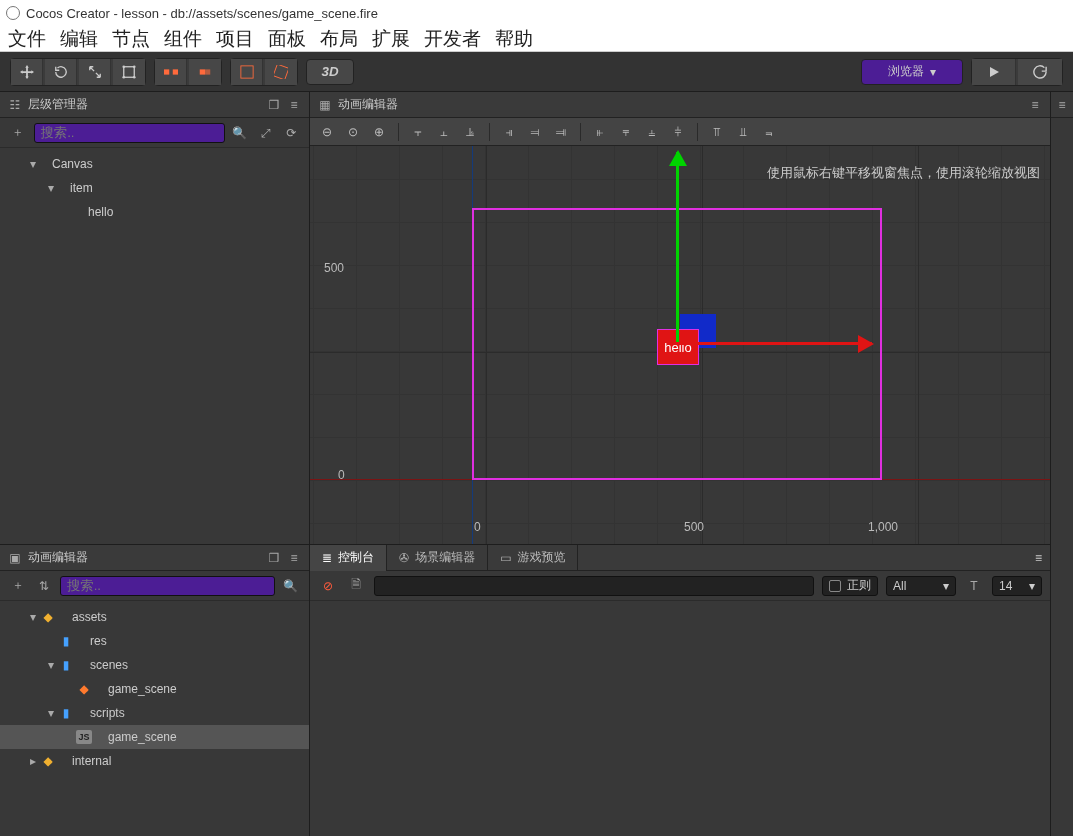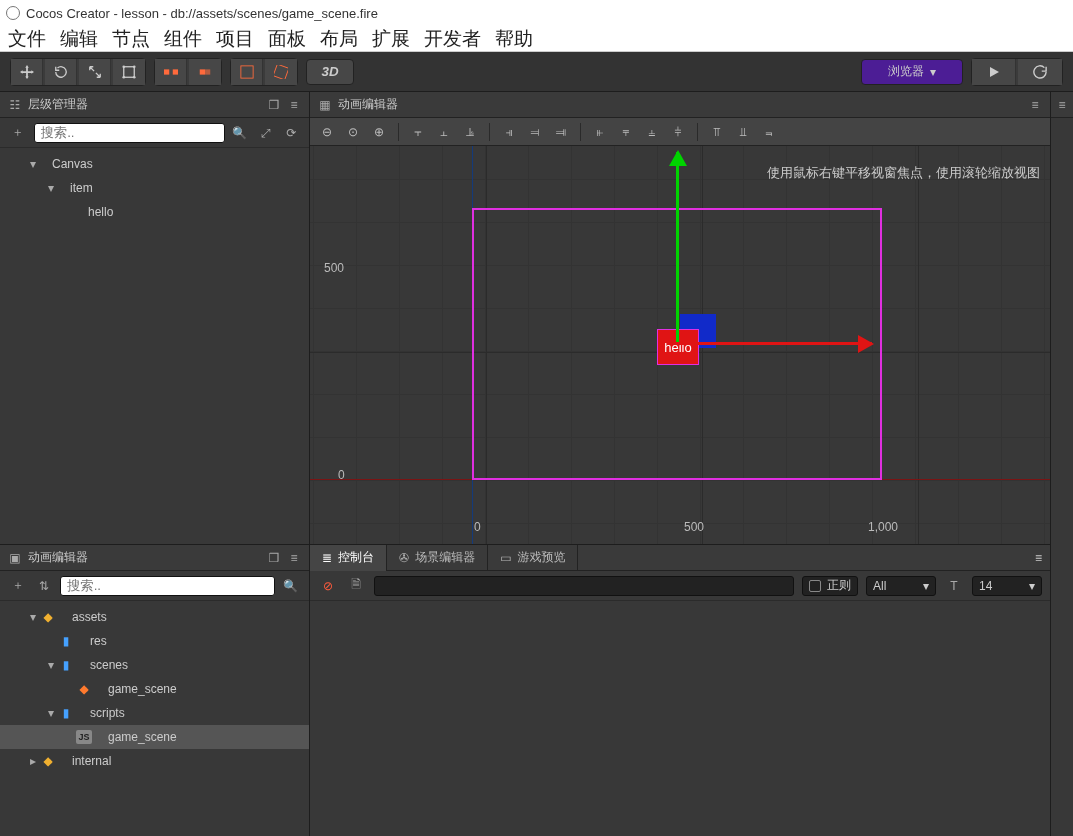--- a/index.html
+++ b/index.html
@@ -22,21 +22,21 @@
   
   .workspace { position:absolute; top:92px; bottom:0; left:0; right:0; display:flex; }
   .leftcol { width:310px; display:flex; flex-direction:column; border-right:1px solid #1d1d1d;}
   .rightstrip { width:23px; background:#383838; border-left:1px solid #1d1d1d;}
   .centercol { flex:1; display:flex; flex-direction:column; min-width:0;}
   .panel { display:flex; flex-direction:column; background:#383838; }
   .panel-header { height:26px; background:#3a3a3a; border-bottom:1px solid #222; display:flex; align-items:center; padding:0 8px; gap:6px; color:#ccc;}
   .panel-header .spacer{flex:1;}
   .panel-header .hicon{width:14px;height:14px;display:inline-flex;align-items:center;justify-content:center;color:#aaa;}
   .panel-toolbar { height:30px; background:#383838; display:flex; align-items:center; padding:0 8px; gap:6px; border-bottom:1px solid #2b2b2b;}
-  .search { flex:1; height:20px; background:#ffffff; border:1px solid #111; border-radius:3px; color:#888; padding:0 6px;}
+  .search { flex:1; height:20px; background:#4c1d95; border:1px solid #111; border-radius:3px; color:#888; padding:0 6px;}
   .iconbtn { width:20px; height:20px; display:inline-flex; align-items:center; justify-content:center; color:#aaa; cursor:pointer;}
   
   .tree { flex:1; overflow:auto; padding:4px 0;}
   .tree-row { height:24px; display:flex; align-items:center; color:#ccc; cursor:default;}
   .tree-row.selected { background:#555; }
   .tree-row .caret { width:14px; text-align:center; color:#aaa;}
   .tree-row .label { white-space:nowrap;margin-left:12px; }
   .indent0{padding-left:26px;} .indent1{padding-left:44px;} .indent2{padding-left:62px;}
   
   .aicon{width:16px;height:14px;display:inline-flex;align-items:center;justify-content:center;margin-right:4px;}
@@ -337,21 +337,21 @@
         <div class="field grow"></div>
         <div class="field">
           <span class="check"></span>
           <span>正则</span>
         </div>
         <div class="field" style="width:70px; justify-content:space-between;">
           <span>All</span>
           <span>▾</span>
         </div>
         <span class="iconbtn">T</span>
-        <div class="field" style="width:70px; justify-content:space-between;">
+        <div class="field" style="width:50px; justify-content:space-between;">
           <span>14</span>
           <span>▾</span>
         </div>
       </div>
       <div style="flex:1; background:#383838;"></div>
     </div>
   </div>
 
   <div class="rightstrip">
     <div class="panel-header" style="padding:0 4px;">

